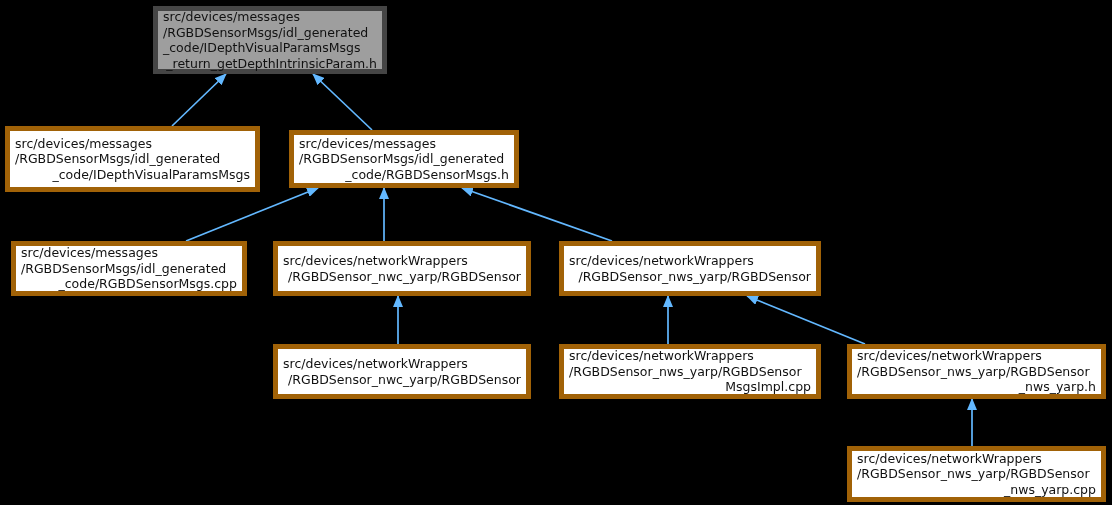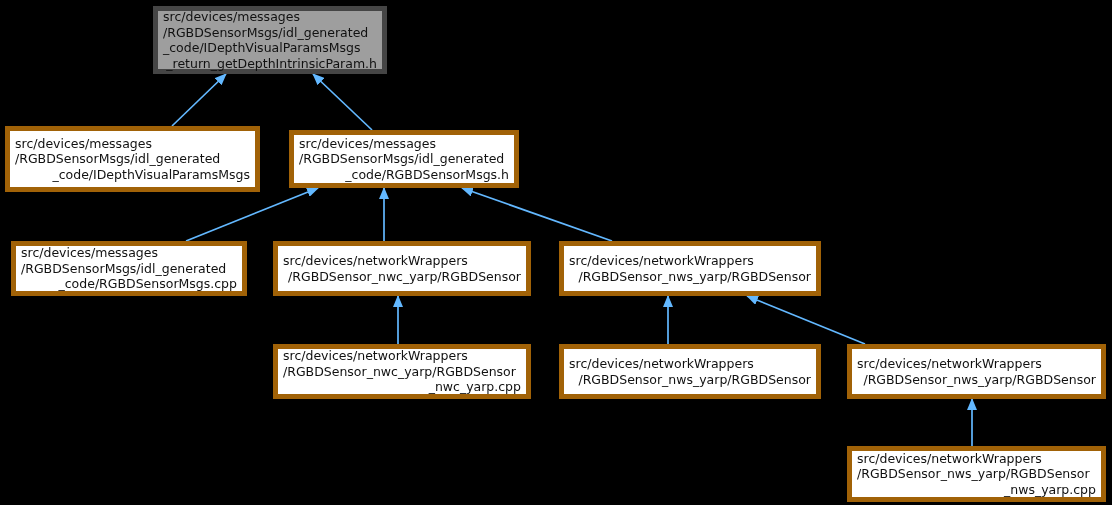--- a/index.html
+++ b/index.html
@@ -84,31 +84,32 @@
   </div>
 
   <div class="node" style="left: 559px; top: 241px; width: 262px; height: 55px;">
     <span class="nl">src/devices/networkWrappers</span>
     <span class="nl">/RGBDSensor_nws_yarp/RGBDSensor</span>
   </div>
 
   <div class="node" style="left: 273px; top: 344px; width: 258px; height: 55px;">
     <span class="nl">src/devices/networkWrappers</span>
     <span class="nl">/RGBDSensor_nwc_yarp/RGBDSensor</span>
-    <span class="nl">_nwc_yarp.cpp</span>
   </div>
 
   <div class="node" style="left: 559px; top: 344px; width: 262px; height: 55px;">
     <span class="nl">src/devices/networkWrappers</span>
     <span class="nl">/RGBDSensor_nws_yarp/RGBDSensor</span>
+    <span class="nl">MsgsImpl.cpp</span>
   </div>
 
   <div class="node" style="left: 847px; top: 344px; width: 259px; height: 55px;">
     <span class="nl">src/devices/networkWrappers</span>
     <span class="nl">/RGBDSensor_nws_yarp/RGBDSensor</span>
+    <span class="nl">_nws_yarp.h</span>
   </div>
 
   <div class="node" style="left: 847px; top: 446px; width: 259px; height: 56px;">
     <span class="nl">src/devices/networkWrappers</span>
     <span class="nl">/RGBDSensor_nws_yarp/RGBDSensor</span>
     <span class="nl">_nws_yarp.cpp</span>
   </div>
 
 </div>
 

